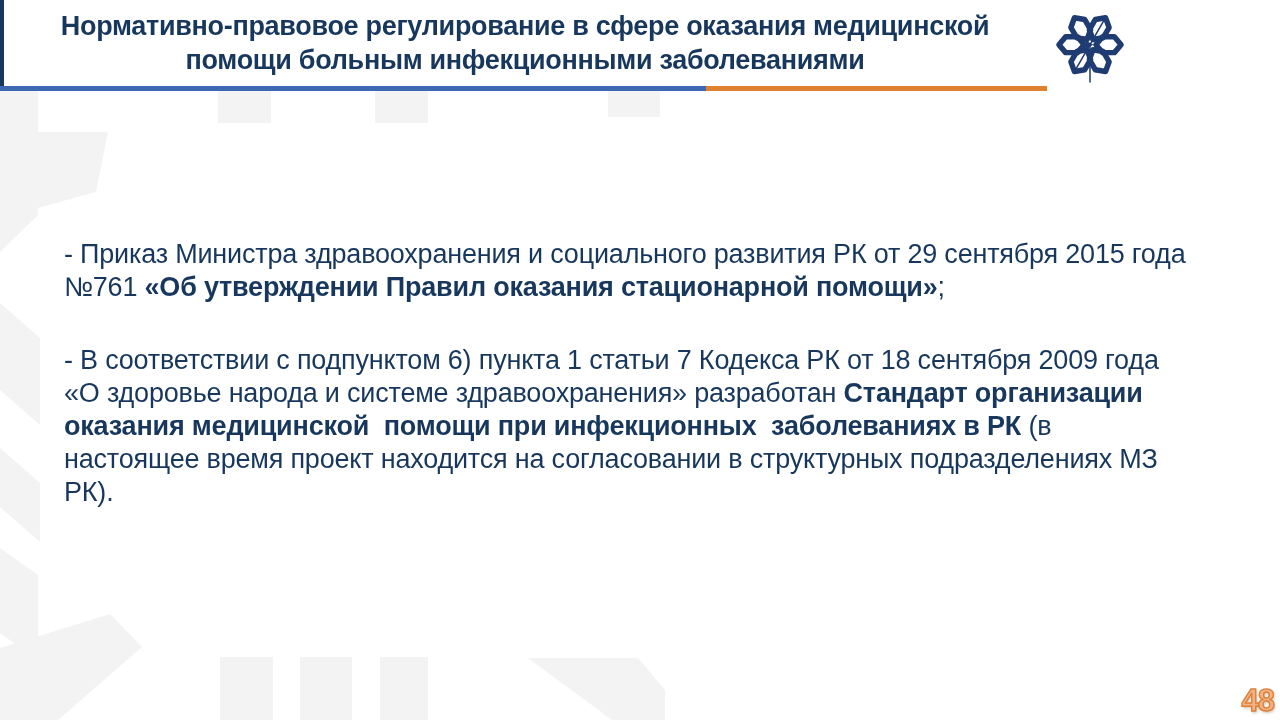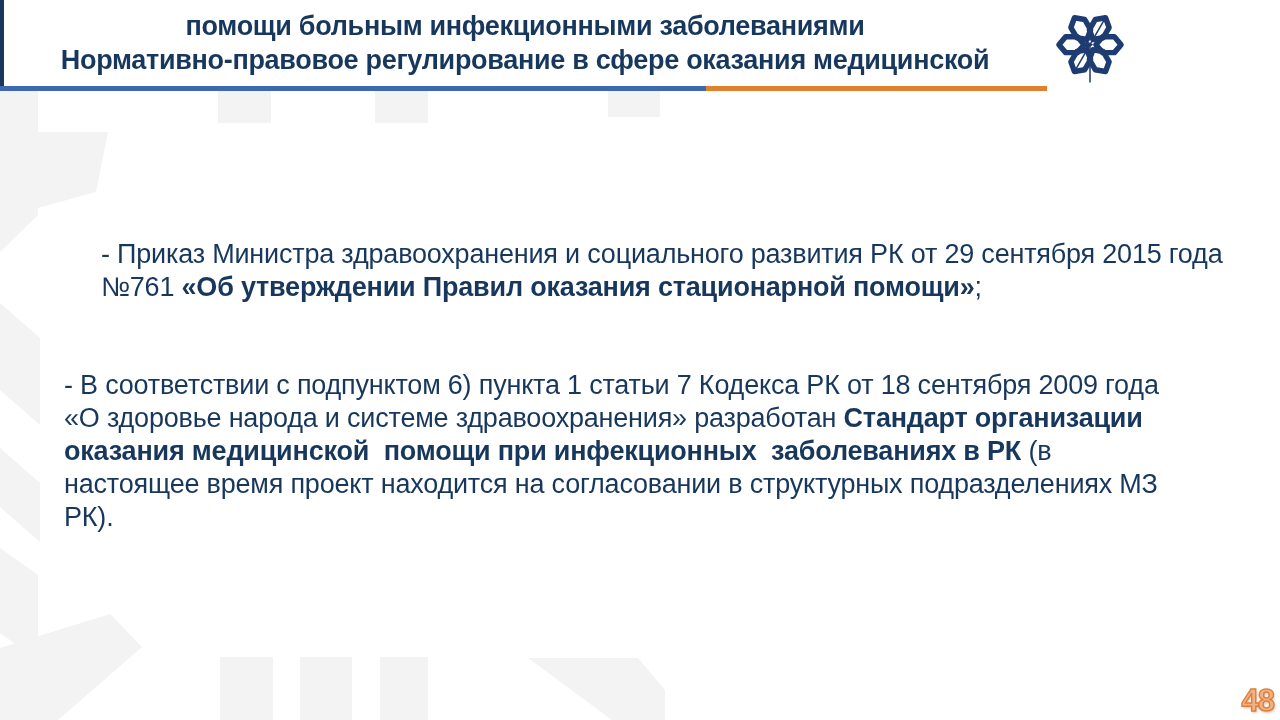--- a/index.html
+++ b/index.html
@@ -29,22 +29,22 @@
     margin-left:9px;margin-top:14px;
     font-size:13.5px;font-weight:bold;line-height:18px;letter-spacing:0.3px;
   }
   
   .para{
     position:absolute;left:64px;width:1128px;
     color:#17375d;font-size:27px;line-height:33px;letter-spacing:-0.2px;
     white-space:pre-wrap;
   }
   .para b{font-weight:bold;}
-  #para1{top:238px;margin-left:37px;}
-  #para2{top:369px;}
+  #para1{top:238px;}
+  #para2{top:344px;}
   
   .page-number{
     position:absolute;right:6px;bottom:1px;
     font-size:31px;font-weight:bold;
     color:#f3b285;
     -webkit-text-stroke:1.4px #de8038;
     text-shadow:1px 2px 3px rgba(120,80,40,0.35);
     letter-spacing:-1px;
     margin-top:8px;
   }
@@ -68,22 +68,22 @@
       <rect x="220" y="657" width="53" height="63"></rect>
       <rect x="300" y="657" width="52" height="63"></rect>
       <rect x="380" y="657" width="48" height="63"></rect>
       <polygon points="528,658 638,658 665,690 665,720 612,720"></polygon>
     </g>
   </svg>
 
   <div class="accent-bar"></div>
 
   <div class="title">
+    <div>Нормативно-правовое регулирование в сфере оказания медицинской</div>
     <div>помощи больным инфекционными заболеваниями</div>
-    <div>Нормативно-правовое регулирование в сфере оказания медицинской</div>
   </div>
 
   <div class="divider">
     <div class="seg-blue" style="background:#3e68b1;"></div>
     <div class="seg-orange" style="background:#e0812f;"></div>
   </div>
 
   <div class="logo">
     <svg class="logo-icon" viewBox="0 0 100 100" xmlns="http://www.w3.org/2000/svg">
       <g stroke="#1e3c72" fill="none" stroke-width="6.5" stroke-linejoin="round">

